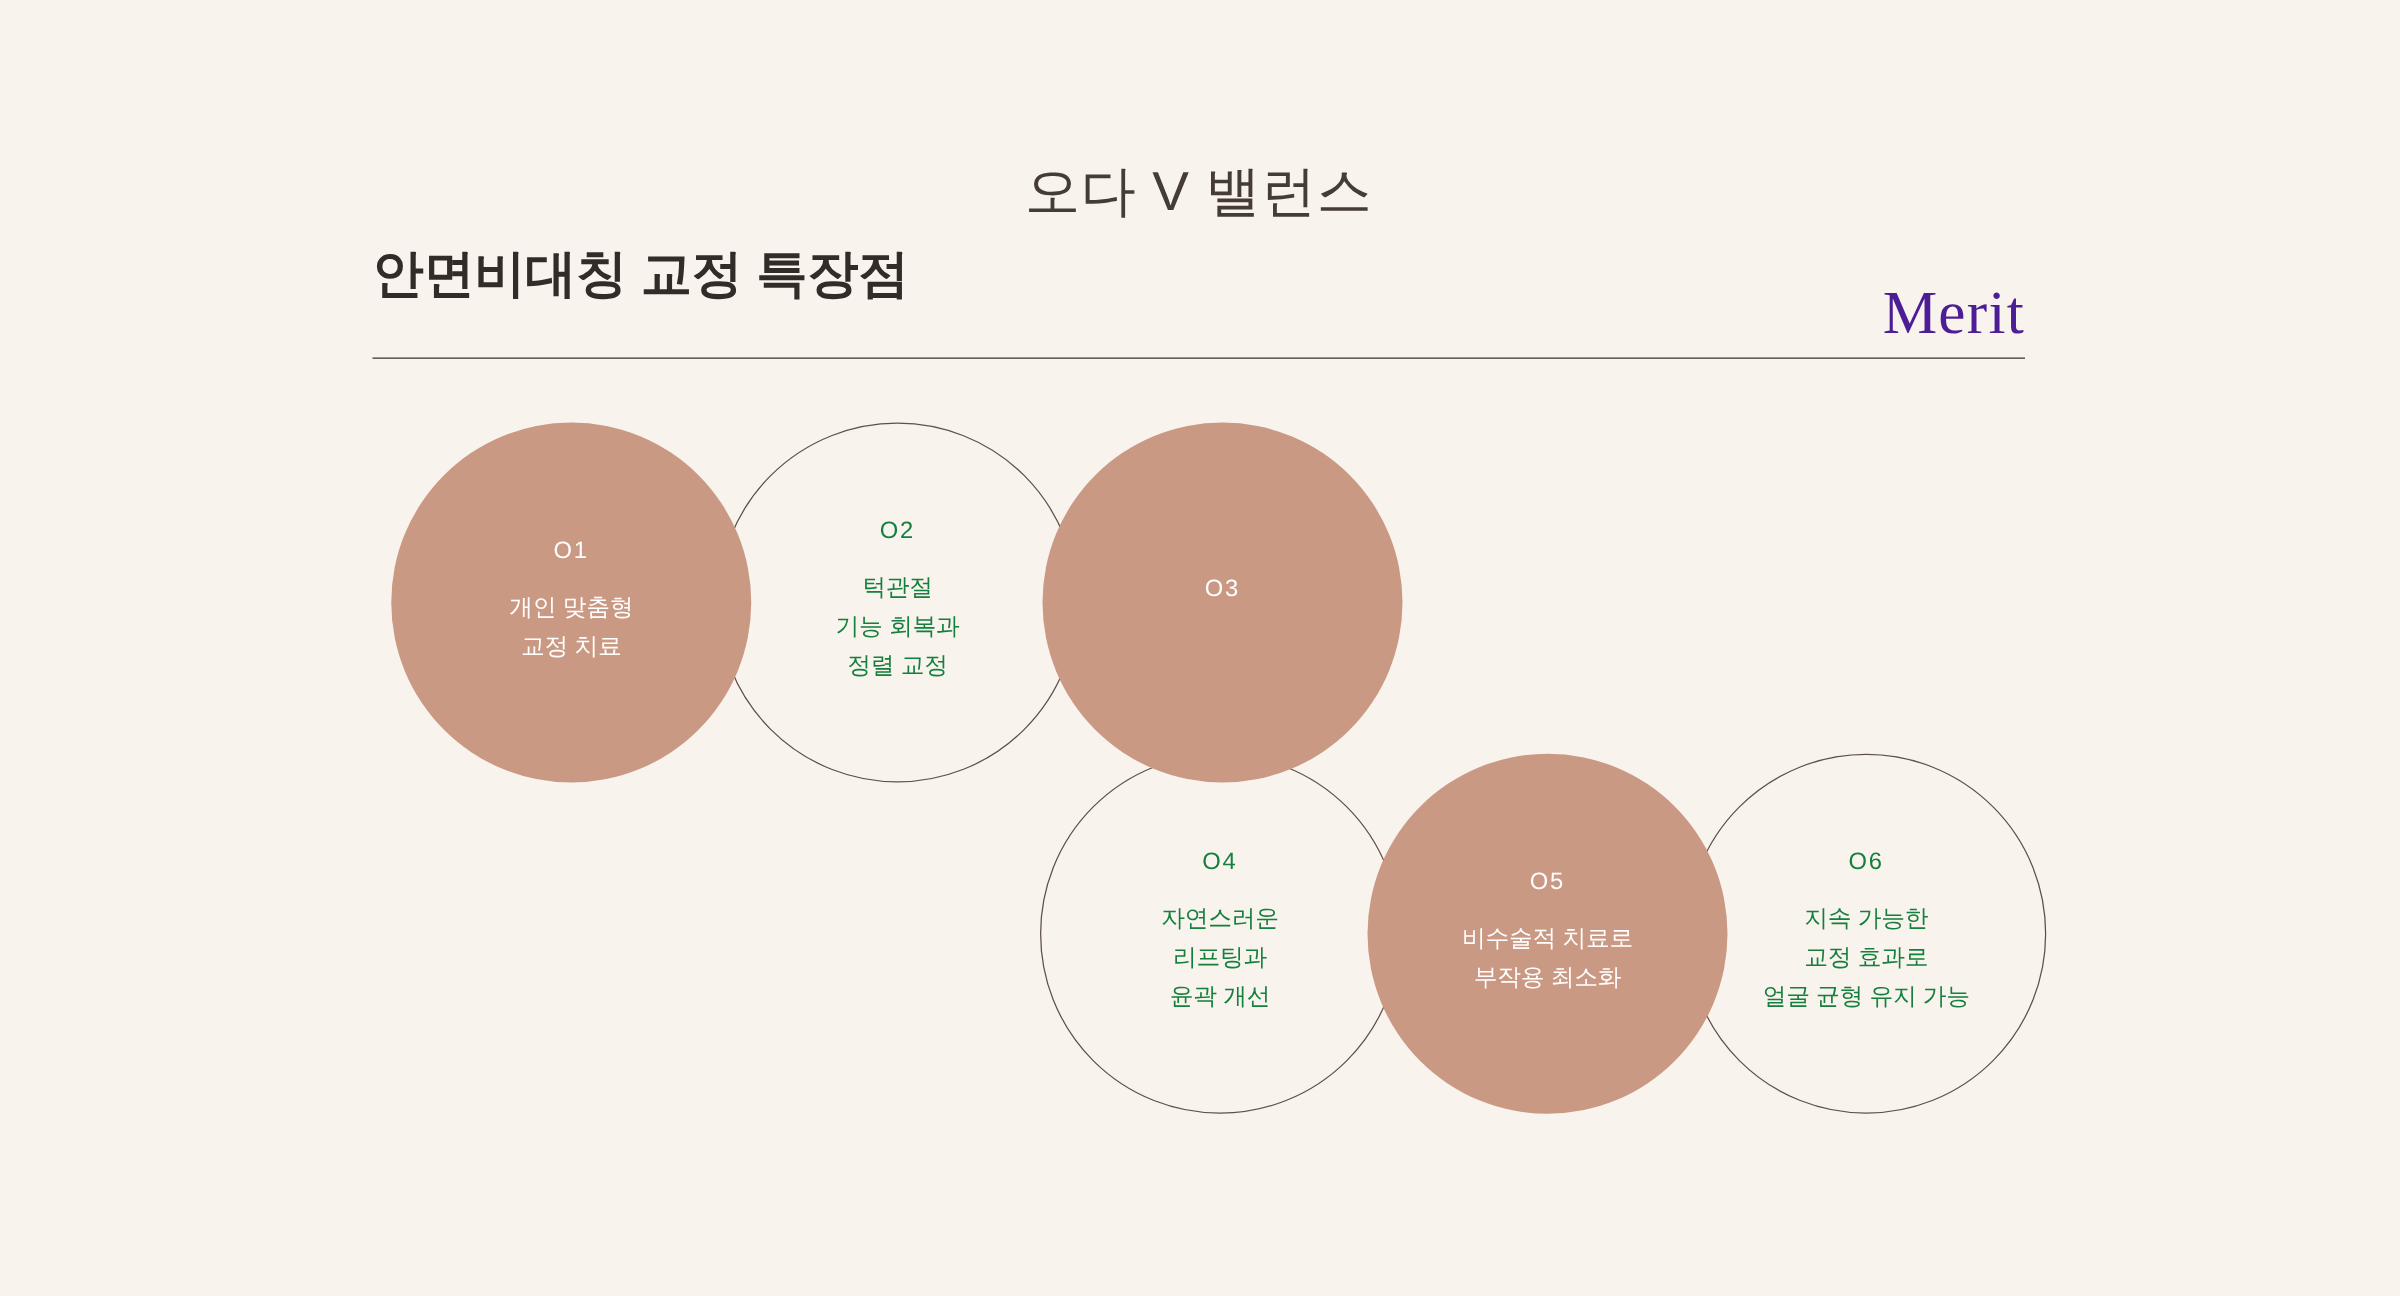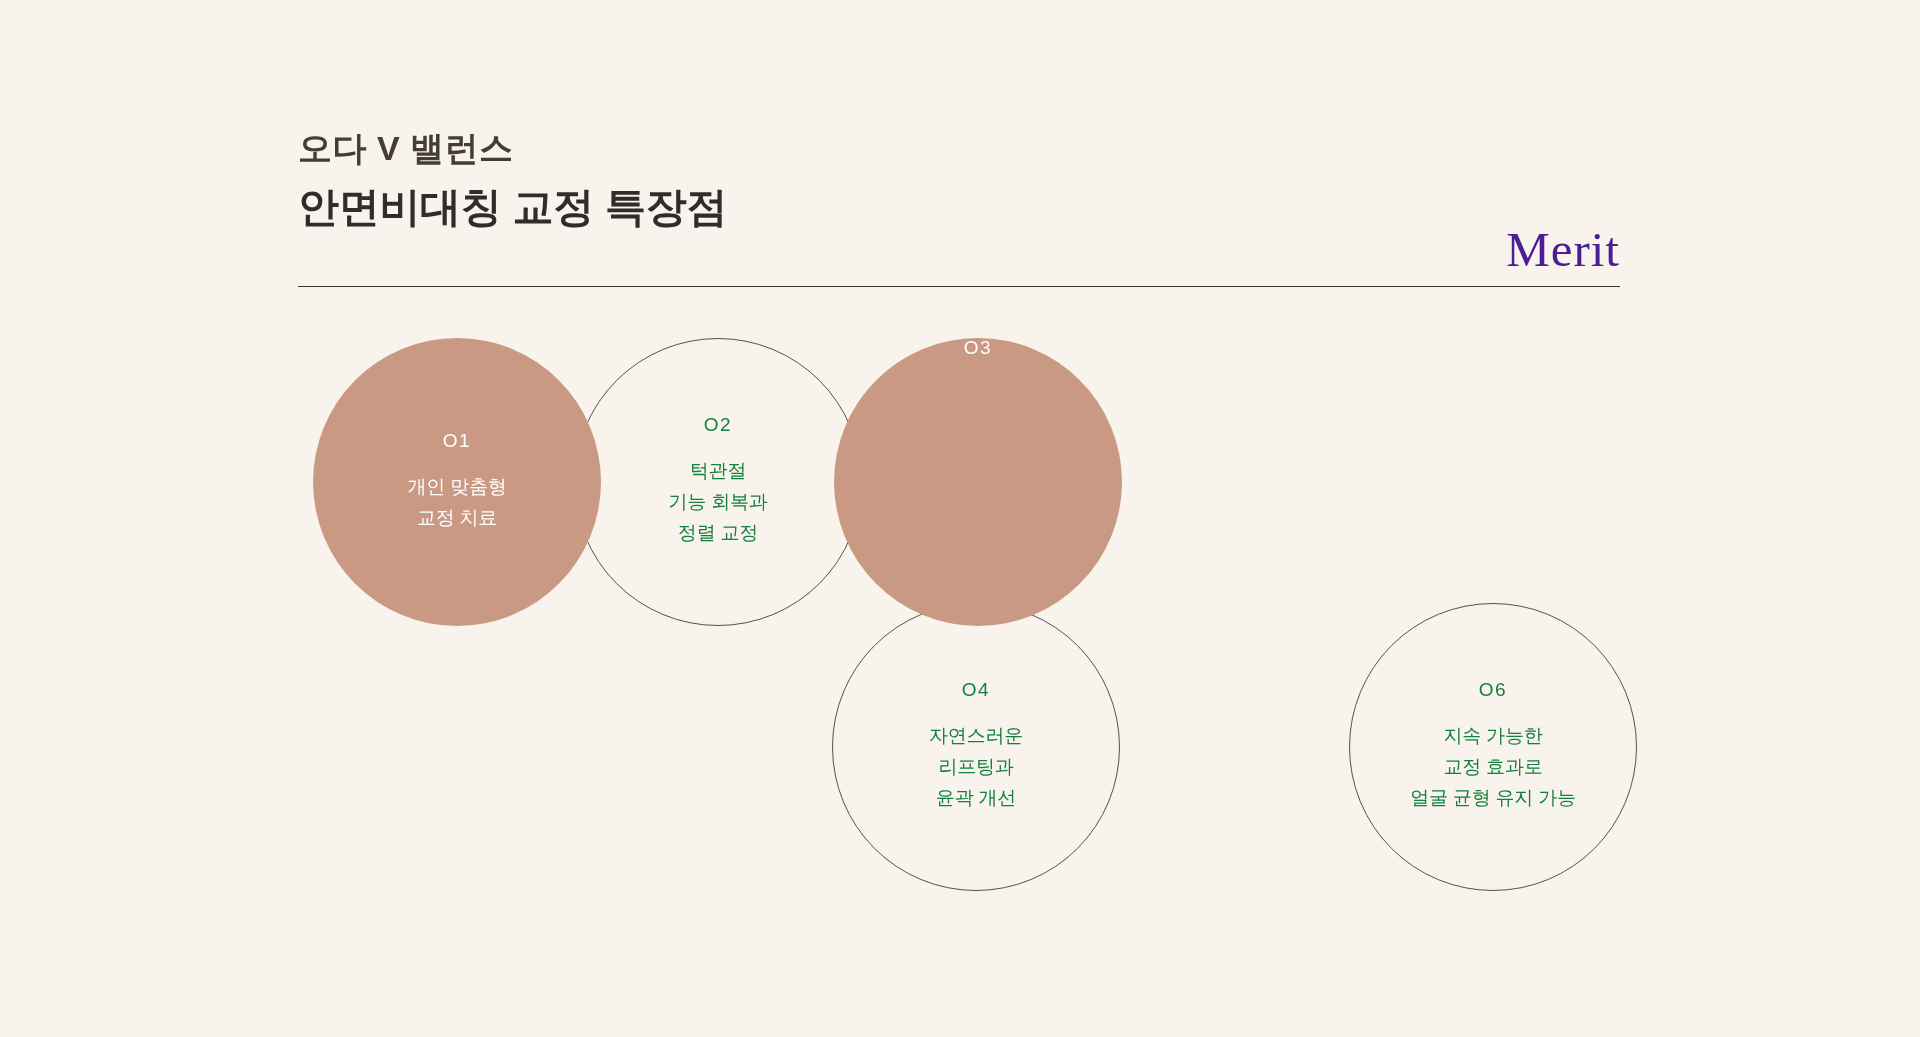--- a/index.html
+++ b/index.html
@@ -24,25 +24,26 @@
     top: 128px;
     width: 1322px;
   }
 
   .header-texts {
     position: relative;
     height: 160px;
   }
 
   .eyebrow {
-    font-size: 34px;
-    font-weight: 700;
+    font-size: 44px;
+    font-weight: 400;
     letter-spacing: 0.5px;
     color: #463C36;
     line-height: 1.2;
+    text-align: center;
   }
 
   .headline {
     margin-top: 14px;
     font-size: 41px;
     font-weight: 700;
     letter-spacing: -0.3px;
     color: #332B27;
     line-height: 1.2;
   }
@@ -121,21 +122,21 @@
 
   .circle.outline .circle-num,
   .circle.outline .circle-body { color: #15803d; }
 
   .circle.filled .circle-num,
   .circle.filled .circle-body { color: #FFFFFF; }
 
   
   .pos-1 { left: 297px;  top: 338px; }
   .pos-2 { left: 558px;  top: 338px; }
-  .pos-3 { left: 818px;  top: 338px; justify-content: space-between; }
+  .pos-3 { left: 818px;  top: 338px; }
   .pos-4 { left: 816px;  top: 603px; }
   .pos-5 { left: 1078px; top: 603px; }
   .pos-6 { left: 1333px; top: 603px; }
 </style>
 </head>
 <body>
 
 <div class="header">
   <div class="header-texts">
     <div class="eyebrow">오다 V 밸런스</div>
@@ -172,14 +173,19 @@
 윤곽 개선</div>
   </div>
 
   <div class="circle outline pos-6">
     <div class="circle-num">O6</div>
     <div class="circle-body">지속 가능한
 교정 효과로
 얼굴 균형 유지 가능</div>
   </div>
 
+  <div class="circle filled pos-5">
+    <div class="circle-num">O5</div>
+    <div class="circle-body">비수술적 치료로
+부작용 최소화</div>
+  </div>
 
 </div>
 
 </body></html>

